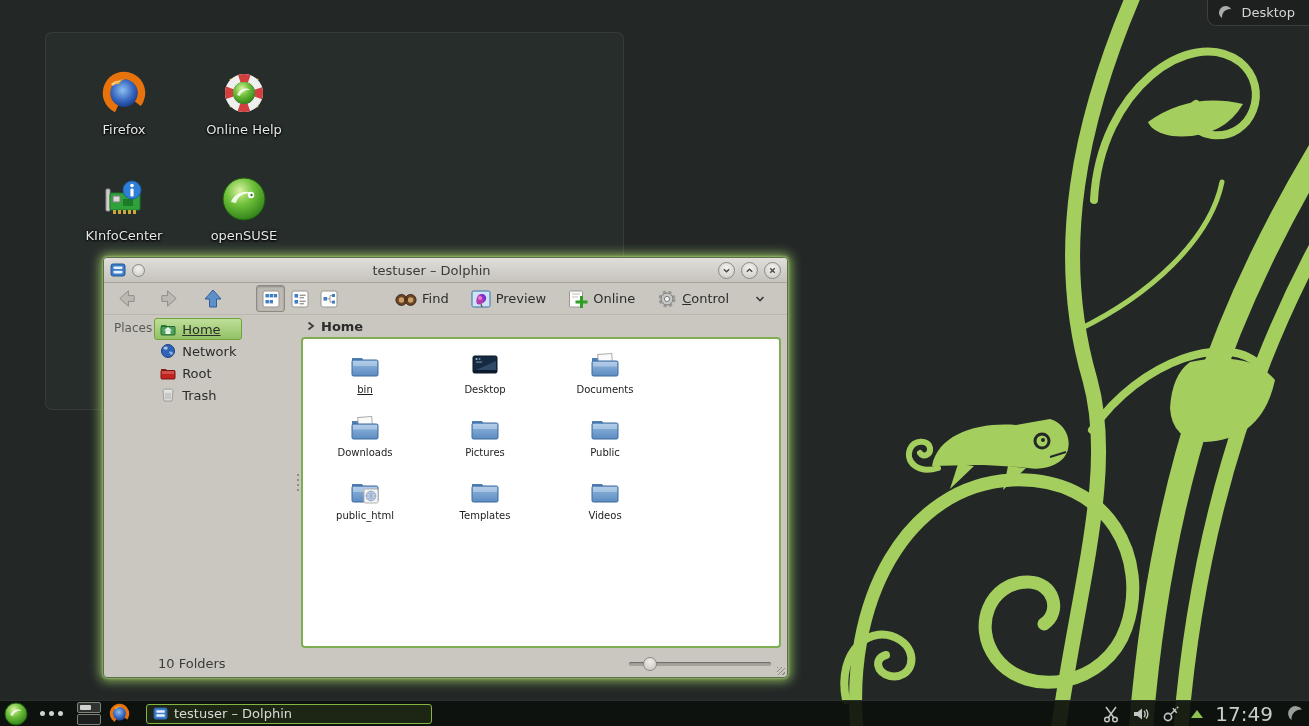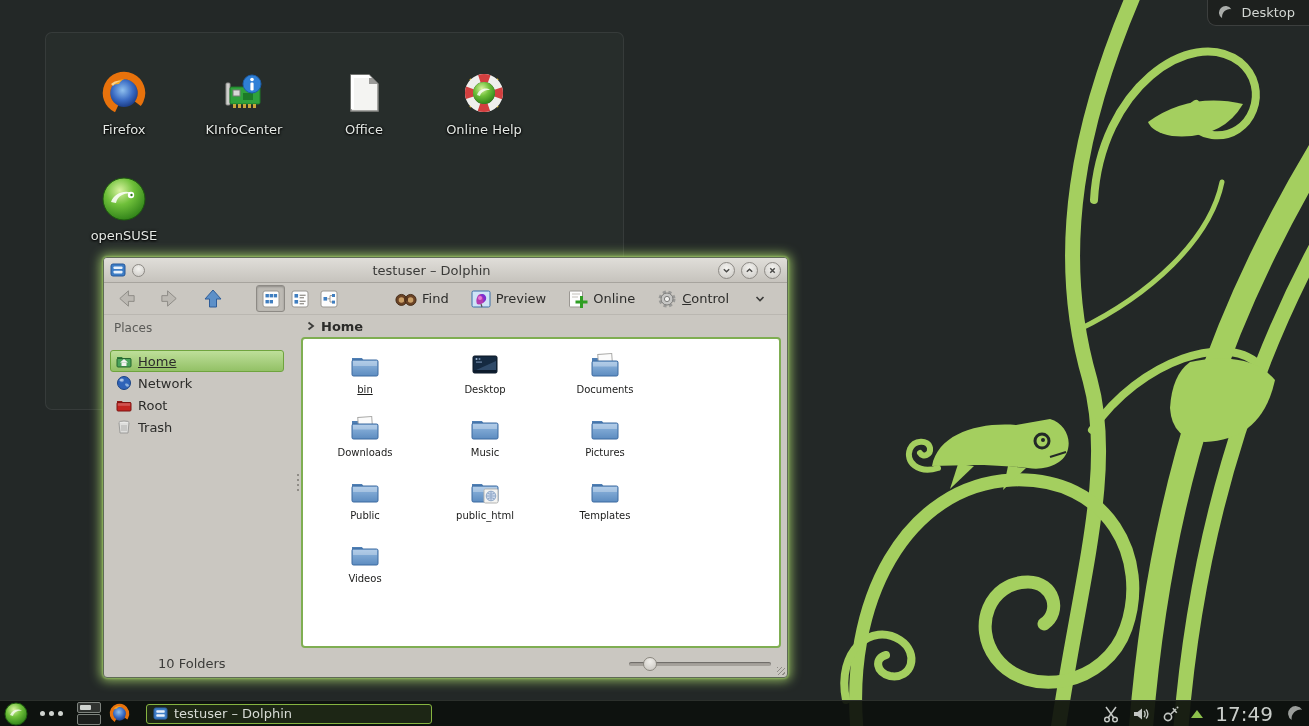--- a/index.html
+++ b/index.html
@@ -22,21 +22,21 @@
     border-bottom-left-radius:9px;
     color:#d3d7d3;font-size:13px;
   }
   
   .folderview{
     position:absolute;left:45px;top:32px;width:577px;height:376px;
     background:rgba(42,47,46,.72);
     border:1px solid rgba(255,255,255,.07);
     border-radius:7px;
   }
-  .fv-grid{position:absolute;inset:18px;display:flex;flex-wrap:wrap;align-content:flex-start;}
+  .fv-grid{position:absolute;inset:18px;display:flex;flex-wrap:wrap;align-content:flex-start;flex-direction:column;}
   .fv-item{width:120px;height:106px;display:flex;flex-direction:column;align-items:center;justify-content:flex-start;padding-top:18px;box-sizing:border-box;cursor:default;}
   .fv-item .ico{width:48px;height:48px;display:flex;align-items:center;justify-content:center;}
   .fv-item .lbl{margin-top:5px;font-size:13px;color:#e4e8e4;text-shadow:0 1px 2px #000,0 0 3px #000;}
   
   .window{
     position:absolute;left:103px;top:257px;width:685px;height:421px;box-sizing:border-box;
     background:#cac7c1;border:1px solid #5e6b55;border-radius:4px;
     box-shadow:0 0 11px 3px rgba(170,215,110,.78),0 0 2px 1px rgba(116,152,74,.9);
     display:flex;flex-direction:column;
   }
@@ -55,21 +55,21 @@
   .menu-dot{width:13px;height:13px;}
   
   .toolbar{height:31px;flex:0 0 auto;display:flex;align-items:center;padding:0 12px;gap:22px;border-bottom:1px solid #bab7b1;}
   .tbtn{display:flex;align-items:center;gap:5px;font-size:13px;color:#2d2d2b;cursor:pointer;}
   .viewgroup{display:flex;margin-left:10px;}
   .vbtn{width:27px;height:25px;display:flex;align-items:center;justify-content:center;cursor:pointer;border:1px solid transparent;border-radius:3px;}
   .vbtn.pressed{background:#bdbab4;border:1px solid #8d8a85;box-shadow:inset 0 1px 2px rgba(0,0,0,.25);}
   .tsep{width:8px;}
   
   .content{flex:1;display:flex;min-height:0;padding:0 4px;}
-  .sidebar{width:186px;flex:0 0 auto;display:flex;flex-direction:column;padding-top:3px;gap:9px;}
+  .sidebar{width:186px;flex:0 0 auto;display:flex;flex-direction:row;padding-top:3px;}
   .sb-header{font-size:12px;color:#5a5a57;padding:3px 0 6px 6px;}
   .place{display:flex;align-items:center;gap:6px;height:20px;padding:0 5px;margin:0 10px 0 2px;font-size:13px;color:#2c2c2a;border:1px solid transparent;border-radius:3px;cursor:pointer;}
   .place.selected{background:linear-gradient(#bedf9a,#93c166);border:1px solid #6fa43e;}
   .place.selected .p-lbl{text-decoration:underline;}
   .splitter{width:7px;flex:0 0 auto;display:flex;align-items:center;justify-content:center;}
   .grip{width:2px;height:18px;background:repeating-linear-gradient(#8f8c86 0 2px,transparent 2px 5px);}
   .main-col{flex:1;display:flex;flex-direction:column;min-width:0;}
   .breadcrumb{height:22px;display:flex;align-items:center;gap:6px;padding-left:6px;font-size:13px;color:#2b2b29;}
   .breadcrumb b{font-weight:bold;}
   .viewarea{
@@ -491,30 +491,20 @@
     <span class="lbl">Downloads</span>
   </div>
             <div class="fitem">
     <span class="ico">
                 <svg width="32" height="32" viewBox="0 0 32 32">
                   <path d="M3,8 h10 l2,3 h14 v3 H3 Z" fill="#4f7fb4"></path>
                   <rect x="3" y="10" width="26" height="16" rx="1.5" fill="url(#foldG)" stroke="#3d6aa0"></rect>
                   <rect x="4" y="11" width="24" height="5" fill="rgba(255,255,255,.3)"></rect>
                 </svg>
               </span>
-    <span class="lbl">Music</span>
-  </div>
-            <div class="fitem">
-    <span class="ico">
-                <svg width="32" height="32" viewBox="0 0 32 32">
-                  <path d="M3,8 h10 l2,3 h14 v3 H3 Z" fill="#4f7fb4"></path>
-                  <rect x="3" y="10" width="26" height="16" rx="1.5" fill="url(#foldG)" stroke="#3d6aa0"></rect>
-                  <rect x="4" y="11" width="24" height="5" fill="rgba(255,255,255,.3)"></rect>
-                </svg>
-              </span>
     <span class="lbl">Pictures</span>
   </div>
             <div class="fitem">
     <span class="ico">
                 <svg width="32" height="32" viewBox="0 0 32 32">
                   <path d="M3,8 h10 l2,3 h14 v3 H3 Z" fill="#4f7fb4"></path>
                   <rect x="3" y="10" width="26" height="16" rx="1.5" fill="url(#foldG)" stroke="#3d6aa0"></rect>
                   <rect x="4" y="11" width="24" height="5" fill="rgba(255,255,255,.3)"></rect>
                 </svg>
               </span>

